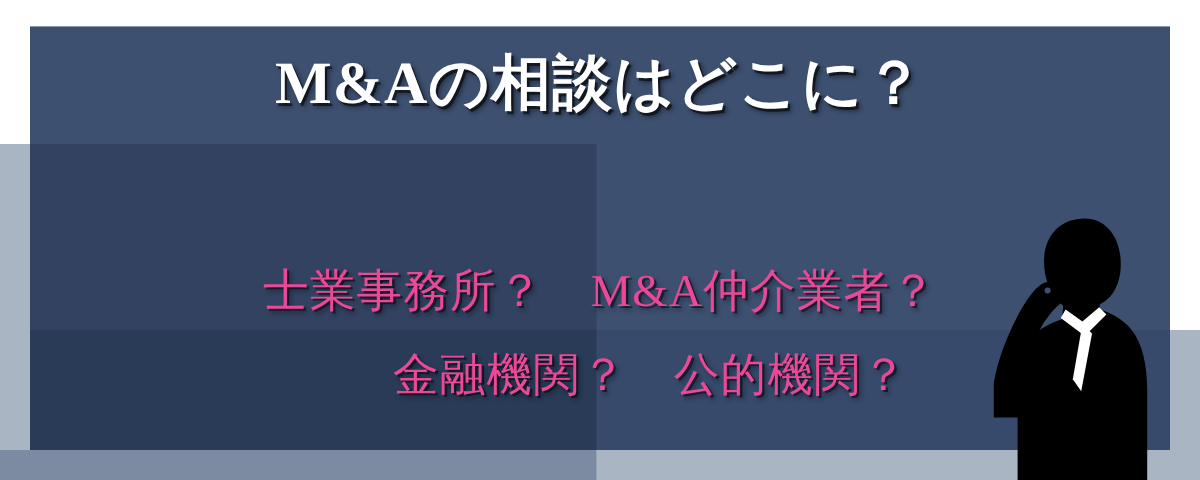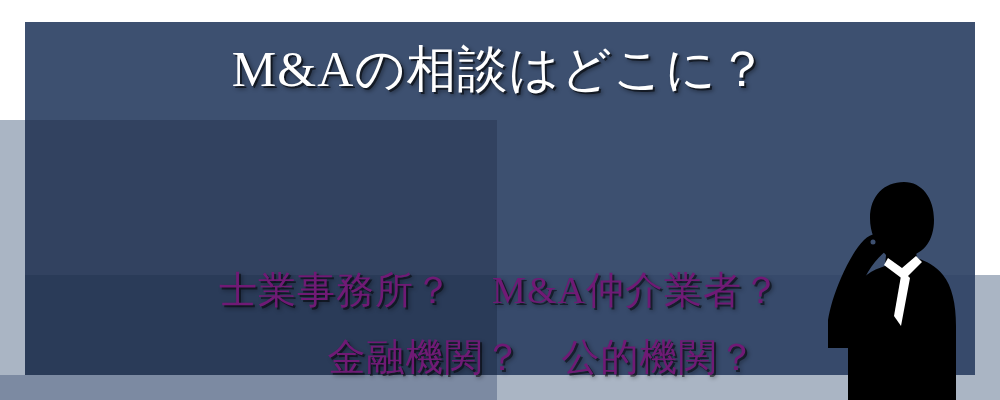--- a/index.html
+++ b/index.html
@@ -82,60 +82,58 @@
   .line {
     position: absolute;
     width: 1000px;
     text-align: center;
     white-space: nowrap;
     line-height: 1;
   }
 
   .headline {
     color: #ffffff;
-    font-weight: normal;
+    font-weight: bold;
     text-shadow:
        2px 2px 0 rgba(0,0,0,0.55),
        3px 3px 4px rgba(0,0,0,0.45);
   }
 
   #title-line-1 {
     top: 44px;
     font-size: 50px;
     letter-spacing: 1px;
   }
 
   #title-line-2 {
     top: 125px;
     font-size: 55px;
     letter-spacing: 1px;
   }
 
   .subline {
-    color: #701a75;
+    color: #ec4899;
     font-weight: normal;
     text-shadow:
        2px 2px 0 rgba(0,0,0,0.5),
        3px 3px 4px rgba(0,0,0,0.4);
-    margin-top: 47px;
   }
 
   #sub-line-1 {
     top: 224px;
     font-size: 38px;
     letter-spacing: 1px;
   }
 
   #sub-line-2 {
     top: 294px;
     font-size: 38px;
     letter-spacing: 1px;
     padding-left: 84px;
     box-sizing: border-box;
-    font-family: Liberation Mono, monospace;
   }
 
   
   #silhouette {
     position: absolute;
     left: 828px;
     top: 176px;
     width: 170px;
     height: 224px;
   }

